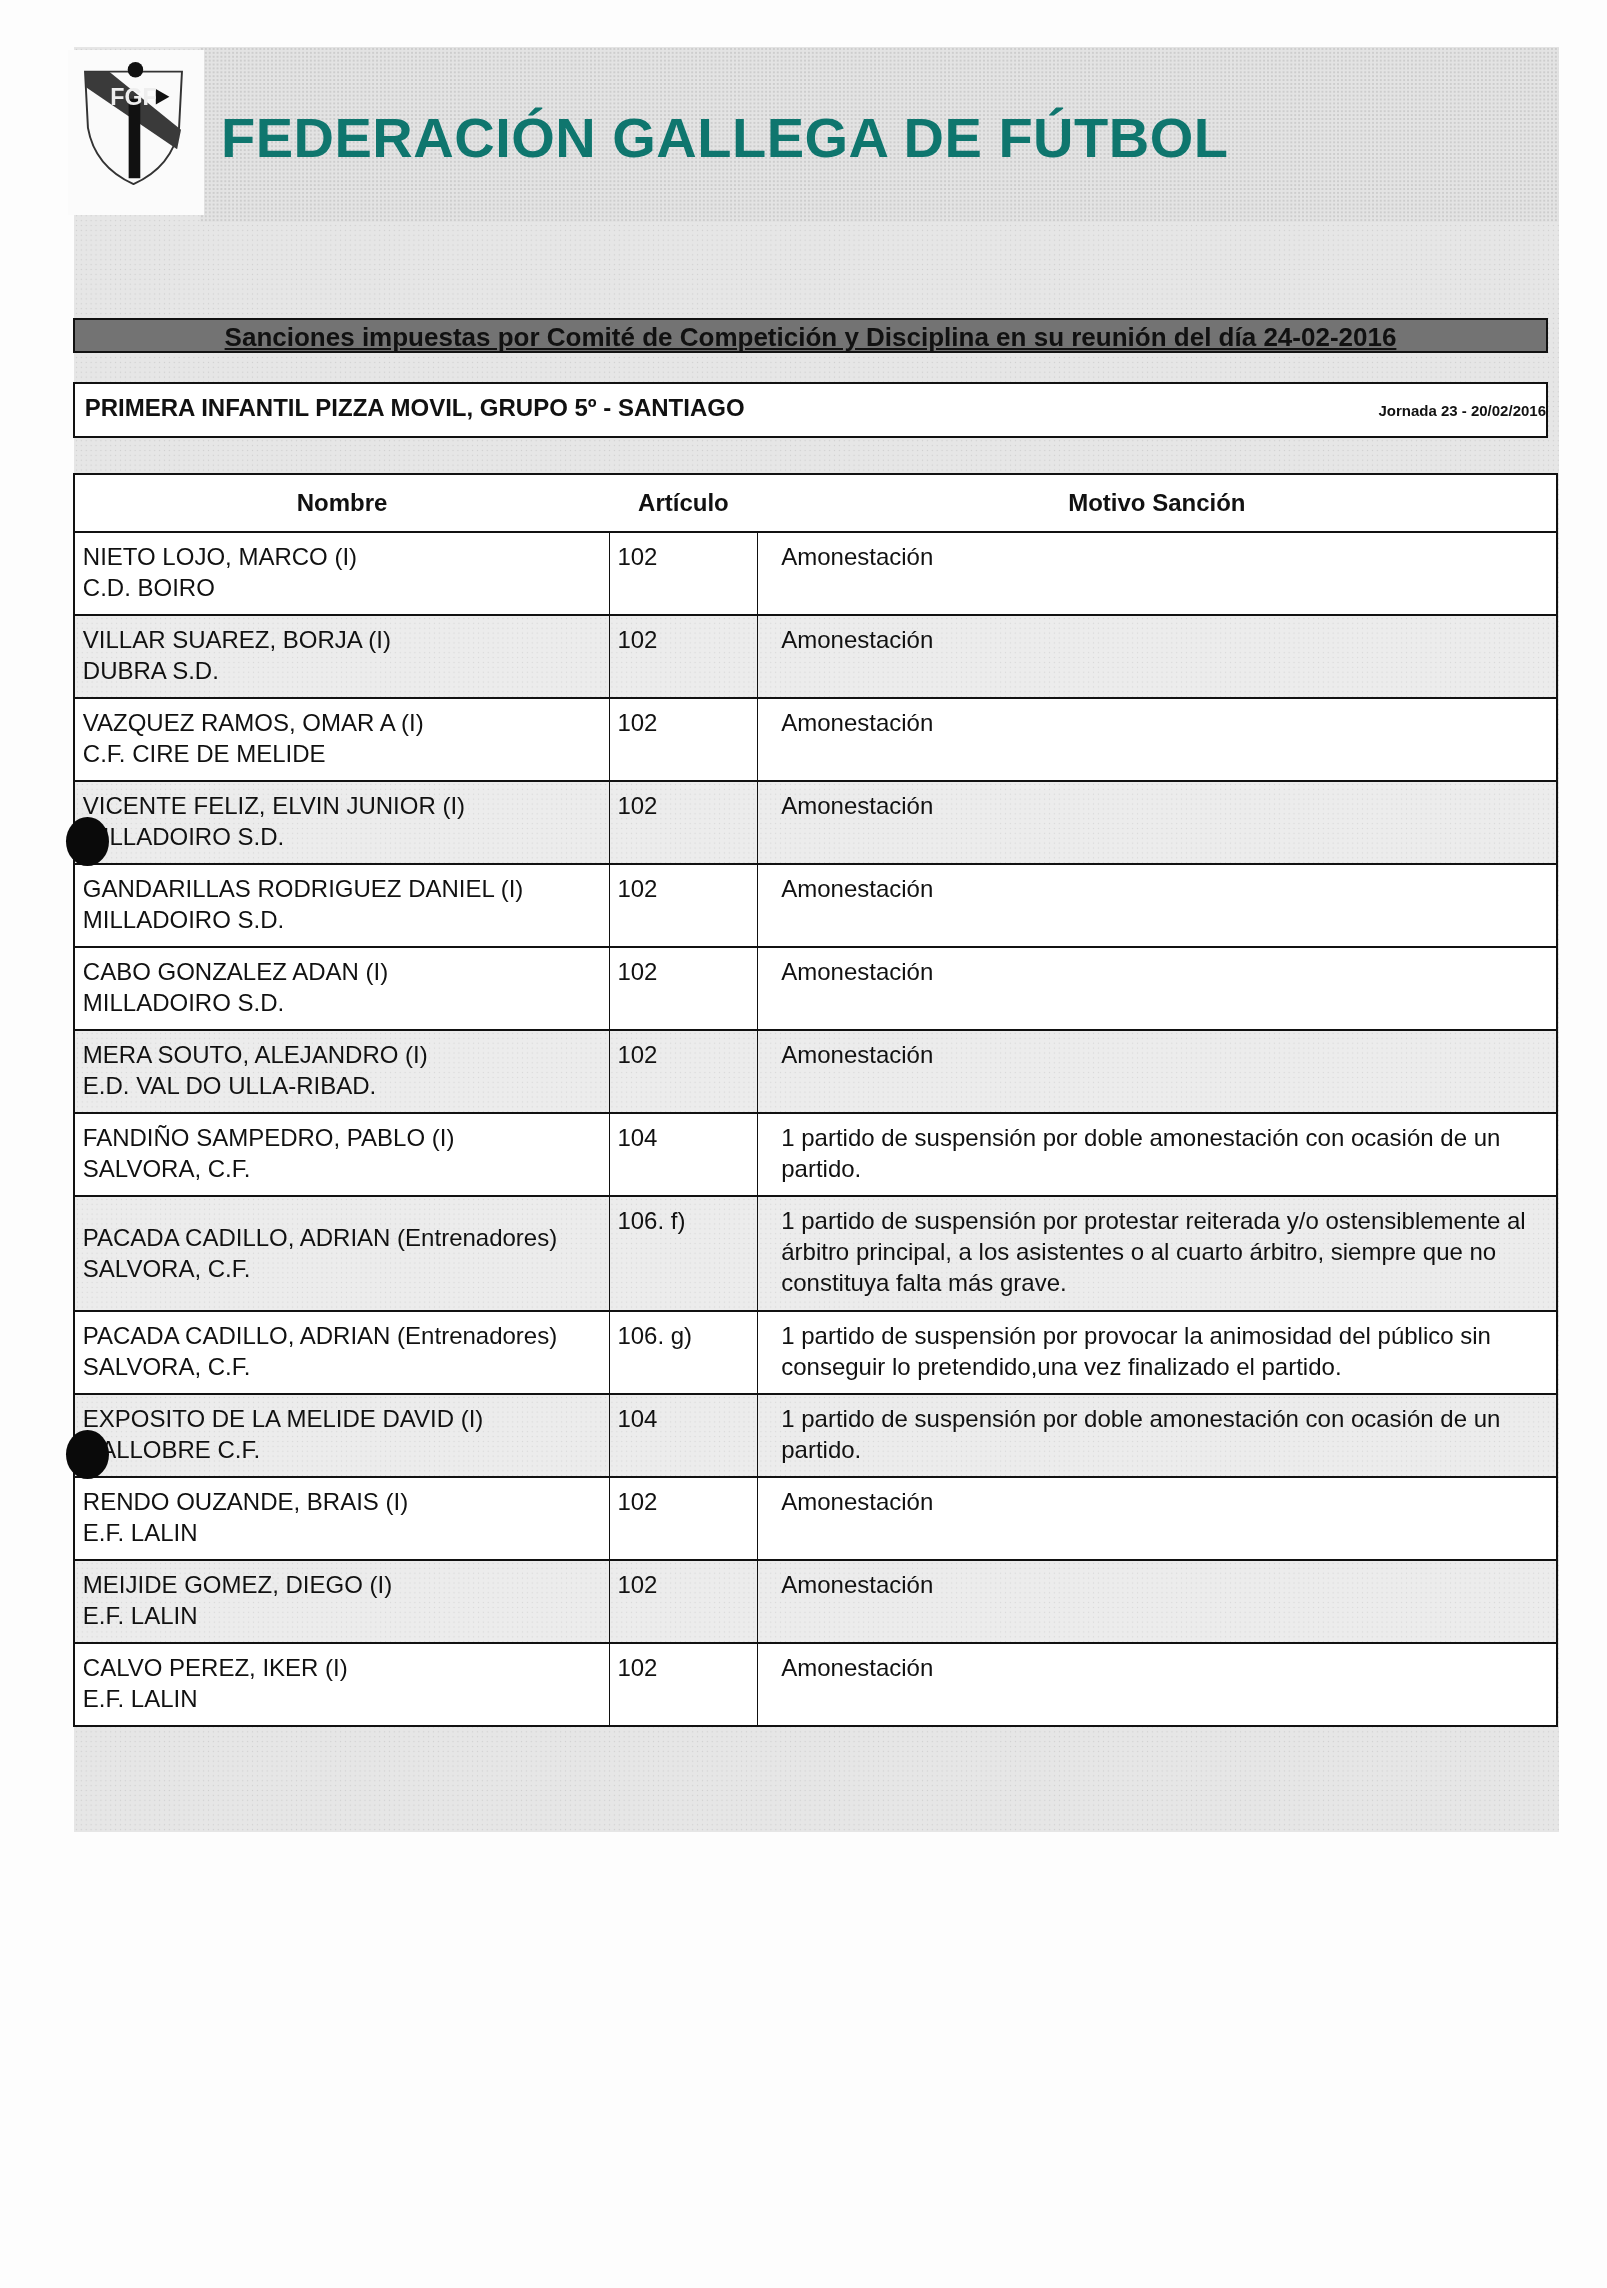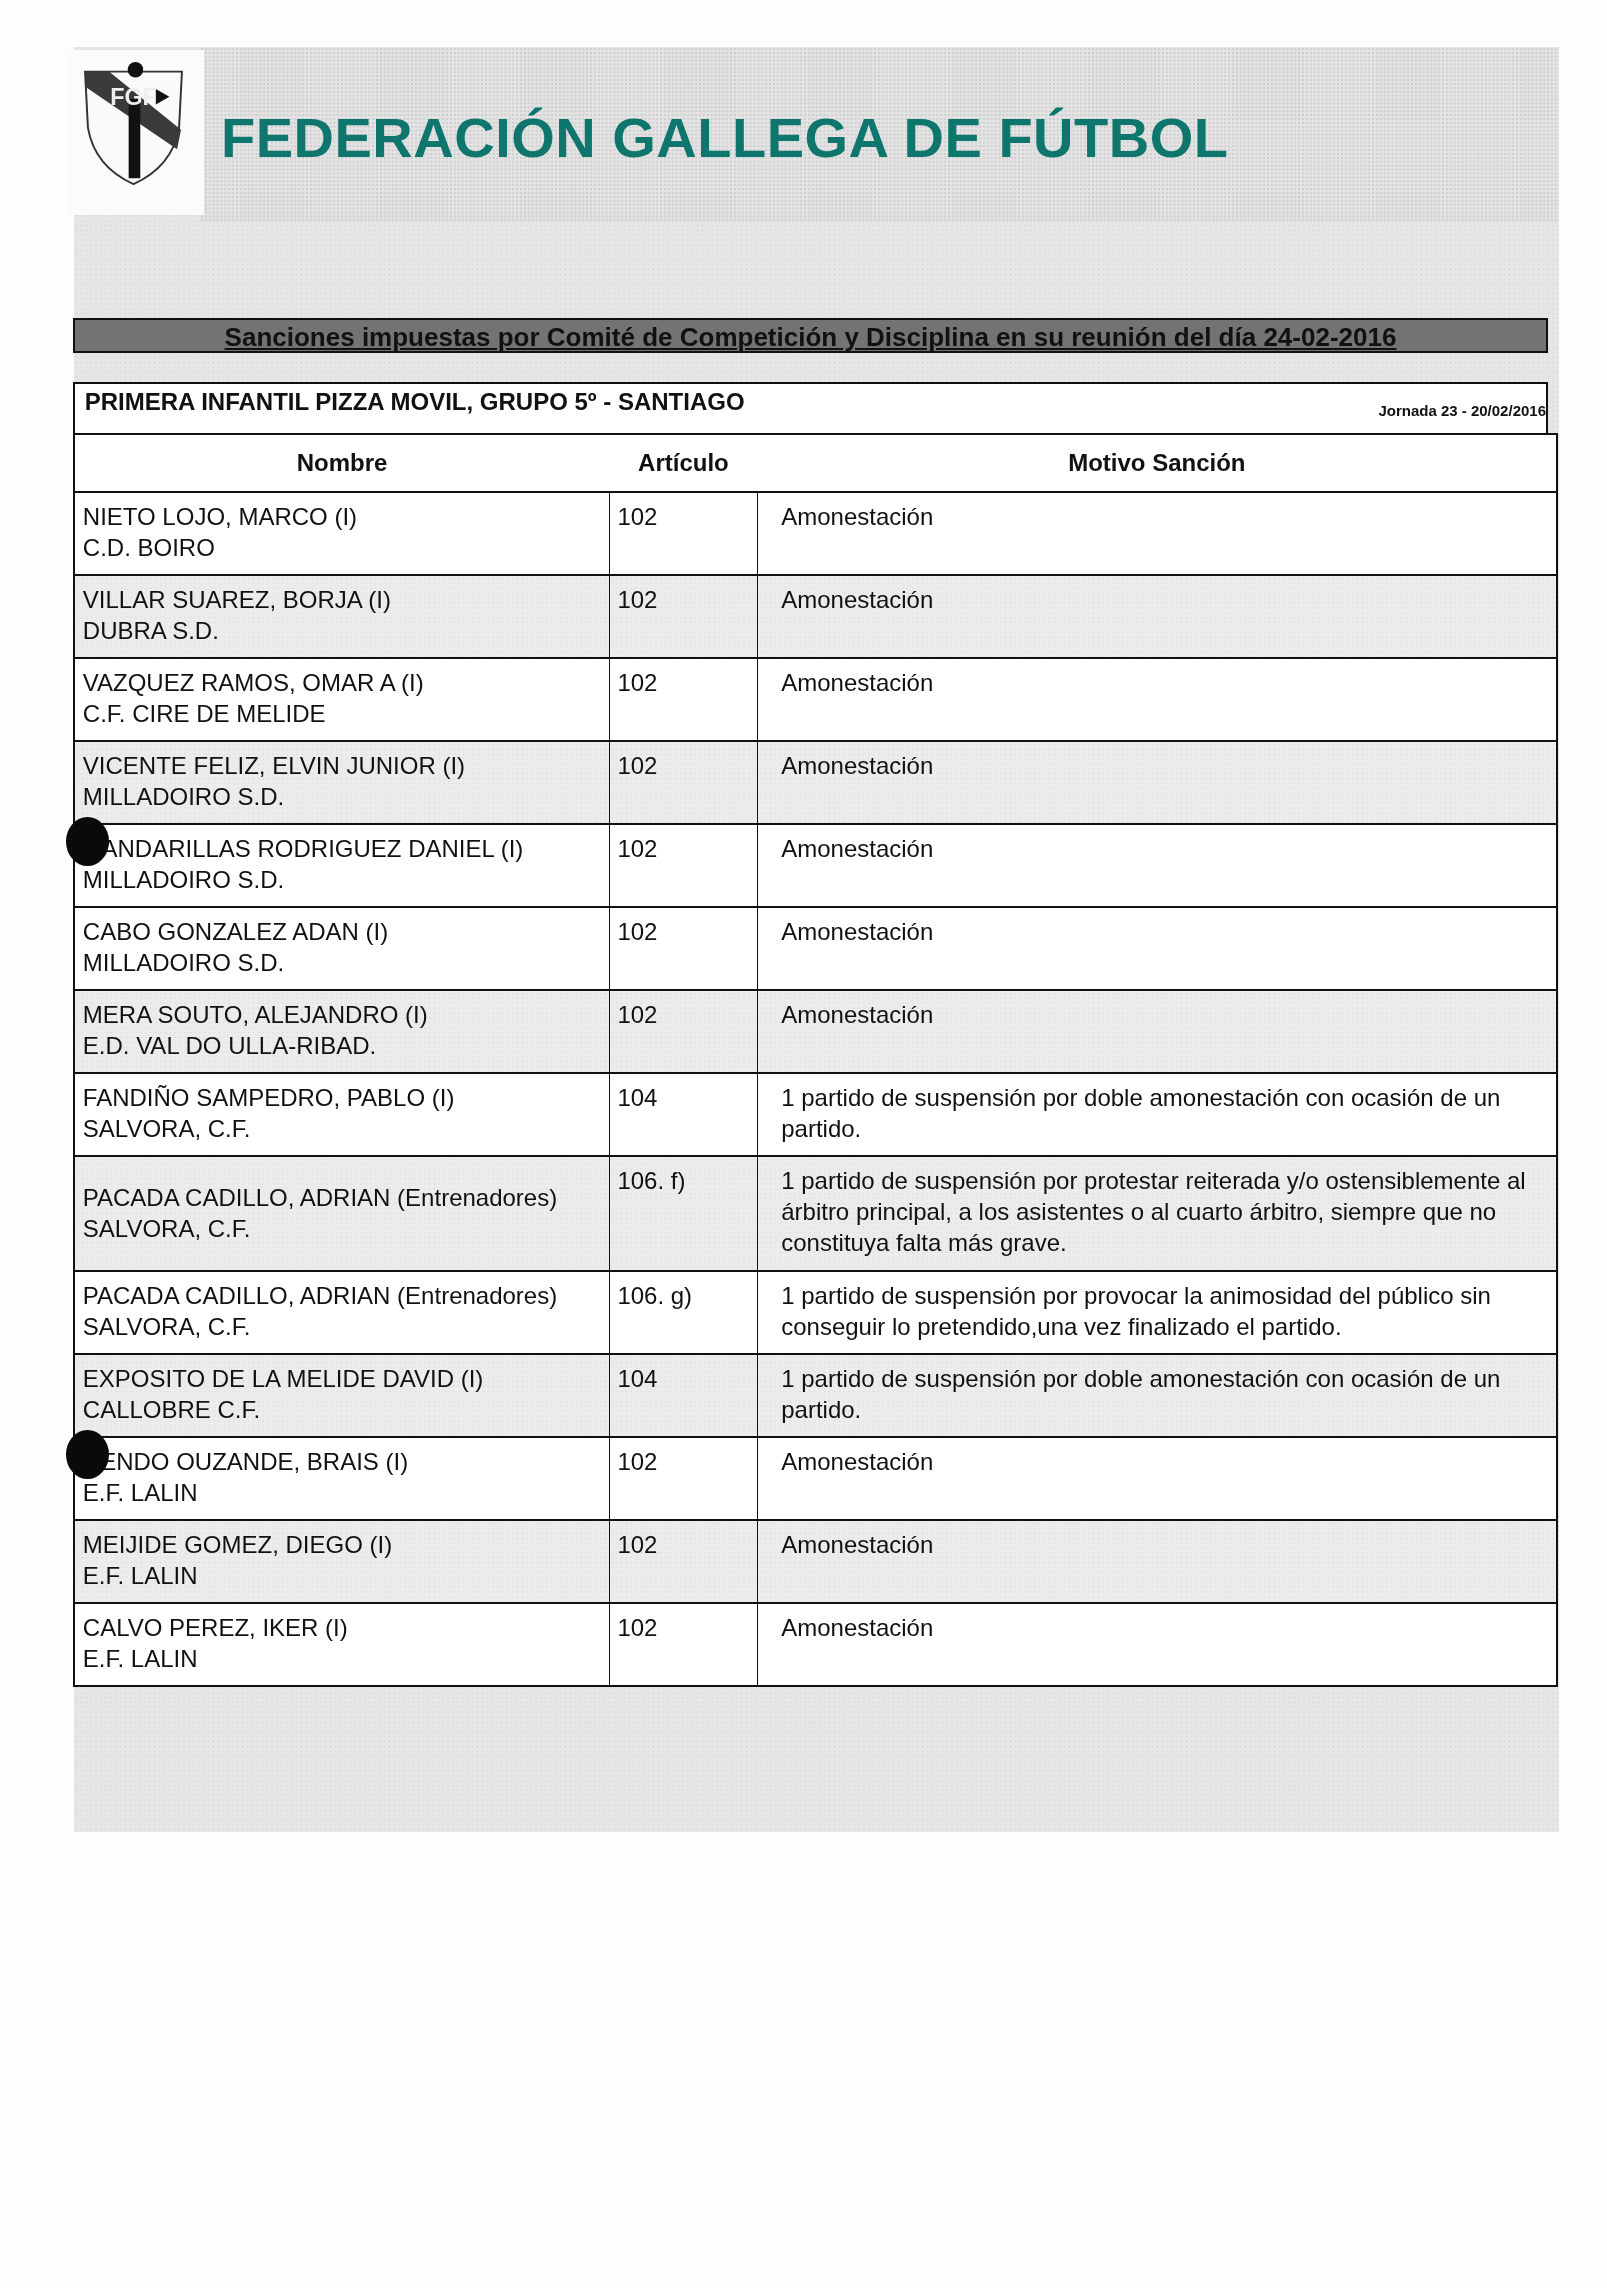--- a/index.html
+++ b/index.html
@@ -31,24 +31,24 @@
     position:absolute; left:73px; top:318px; width:1475px; height:35px;
     background:#737373; border:2.9px solid #111; box-sizing:border-box;
     text-align:center; font-size:26px; font-weight:bold; line-height:35px;
   }
   .sanction-title span { text-decoration:underline; }
   .competition-bar {
     position:absolute; left:73px; top:382px; width:1475px; height:56px;
     background:#fff; border:2.9px solid #111; box-sizing:border-box;
     font-size:24px; font-weight:bold;
   }
-  .competition-bar .left { position:absolute; left:9.7px; top:4px; }
+  .competition-bar .left { position:absolute; left:9.7px; top:10px; }
   .competition-bar .right { position:absolute; right:0; top:17.5px; font-size:15px; }
   .table {
-    position:absolute; left:73px; top:433px; width:1485px;
+    position:absolute; left:73px; top:473px; width:1485px;
     border-collapse:collapse; background:#fff;
     border:2.9px solid #111;
   }
   .table th {
     font-size:24px; font-weight:bold; height:56px; padding:0;
     border-bottom:2.9px solid #111; background:#fff;
   }
   .table td {
     font-size:24px; vertical-align:top; padding:7.8px 7.8px 5.8px 7.8px;
     border-bottom:2.9px solid #111; line-height:31px;

